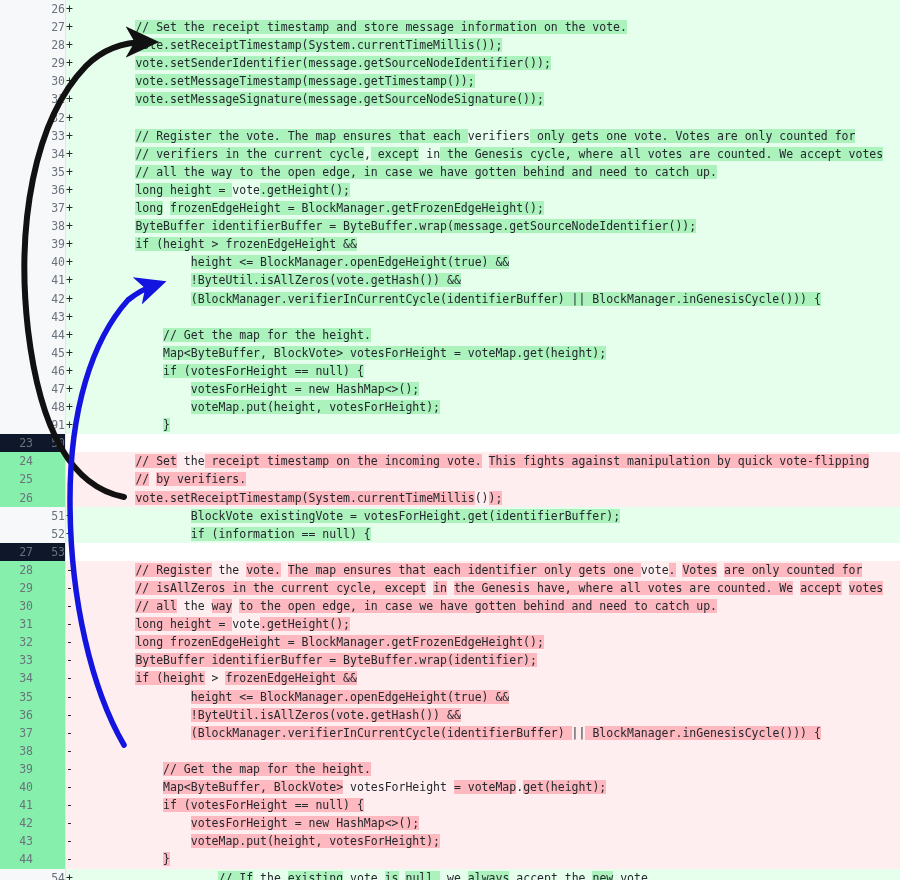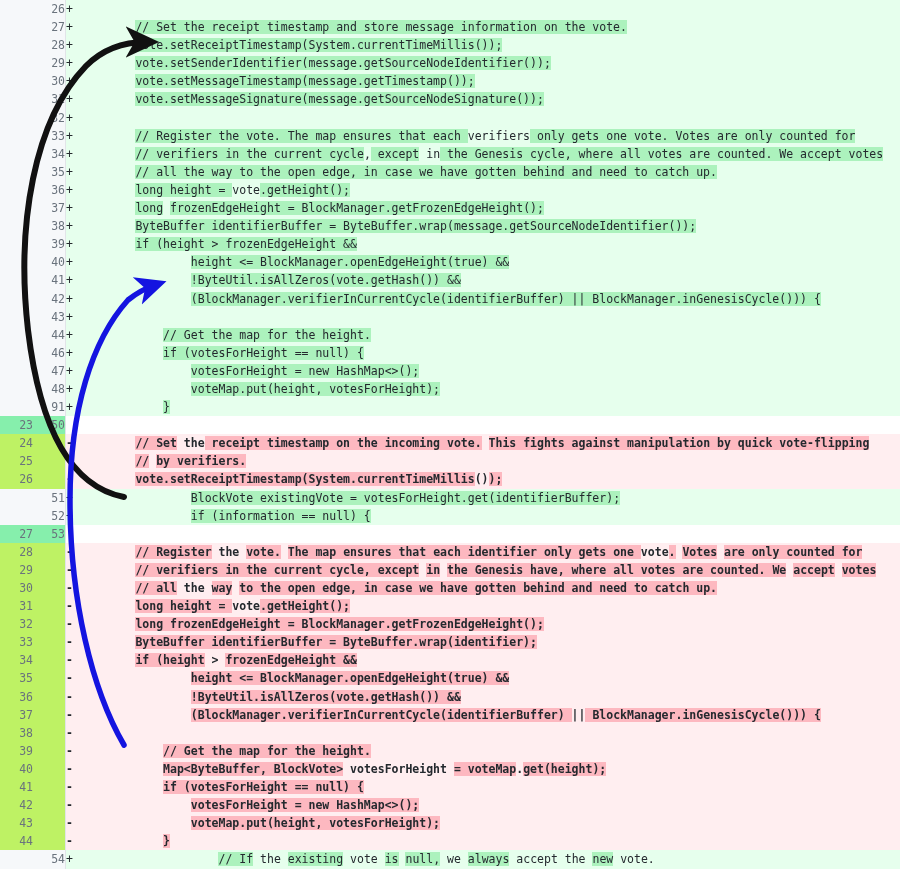--- a/index.html
+++ b/index.html
@@ -47,26 +47,26 @@
     user-select:none;
   }
   td.code{
     padding-left:2px;
     color:#24292e;
     overflow:hidden;
   }
 
   
   tr.add td.code, tr.add td.sign{background:#e6ffed;}
-  tr.del td.code, tr.del td.sign{background:#ffeef0;font-weight:bold;}
+  tr.del td.code, tr.del td.sign{background:#ffeef0;}
   tr.ctx td.code, tr.ctx td.sign{background:#ffffff;}
 
   tr.add td.num{background:#f6f8fa;}
-  tr.del td.num{background:#bef264;margin-left:44px;}
-  tr.ctx td.num{background:#86efac;}
+  tr.del td.num{background:#86efac;margin-left:44px;}
+  tr.ctx td.num{background:#0f172a;}
 
   
   .code .w{background:#acf2bd;}
   tr.del .code .w{background:#fdb8c0;}
 
   
   svg.anno{
     position:absolute;left:0;top:0;
     width:900px;height:880px;
     pointer-events:none;
@@ -187,20 +187,26 @@
           <td class="code"> </td>
         </tr>
         <tr class="add">
           <td class="num n1"></td>
           <td class="num n2">44</td>
           <td class="sign">+</td>
           <td class="code"><span>            </span><span class="w">// Get the map for the height.</span></td>
         </tr>
         <tr class="add">
           <td class="num n1"></td>
+          <td class="num n2">45</td>
+          <td class="sign">+</td>
+          <td class="code"><span>            </span><span class="w">Map&lt;ByteBuffer, BlockVote&gt; votesForHeight = voteMap.get(height);</span></td>
+        </tr>
+        <tr class="add">
+          <td class="num n1"></td>
           <td class="num n2">46</td>
           <td class="sign">+</td>
           <td class="code"><span>            </span><span class="w">if (votesForHeight == null) {</span></td>
         </tr>
         <tr class="add">
           <td class="num n1"></td>
           <td class="num n2">47</td>
           <td class="sign">+</td>
           <td class="code"><span>                </span><span class="w">votesForHeight = new HashMap&lt;&gt;();</span></td>
         </tr>
@@ -261,21 +267,21 @@
         <tr class="del">
           <td class="num n1">28</td>
           <td class="num n2"></td>
           <td class="sign">-</td>
           <td class="code"><span>        </span><span class="w">// Register</span><span> the </span><span class="w">vote.</span><span> </span><span class="w">The map ensures that each identifier only gets one </span><span>vote</span><span class="w">.</span><span> </span><span class="w">Votes</span><span> </span><span class="w">are only counted for</span></td>
         </tr>
         <tr class="del">
           <td class="num n1">29</td>
           <td class="num n2"></td>
           <td class="sign">-</td>
-          <td class="code"><span>        </span><span class="w">// verifiers in the current cycle, except</span><span> </span><span class="w">in</span><span> </span><span class="w">the Genesis have, where all votes are counted. We</span><span> </span><span class="w">accept</span><span> </span><span class="w">votes</span></td>
+          <td class="code"><span>        </span><span class="w">// isAllZeros in the current cycle, except</span><span> </span><span class="w">in</span><span> </span><span class="w">the Genesis have, where all votes are counted. We</span><span> </span><span class="w">accept</span><span> </span><span class="w">votes</span></td>
         </tr>
         <tr class="del">
           <td class="num n1">30</td>
           <td class="num n2"></td>
           <td class="sign">-</td>
           <td class="code"><span>        </span><span class="w">// all</span><span> the </span><span class="w">way</span><span> </span><span class="w">to the open edge, in case we have gotten behind and need to catch up.</span></td>
         </tr>
         <tr class="del">
           <td class="num n1">31</td>
           <td class="num n2"></td>

